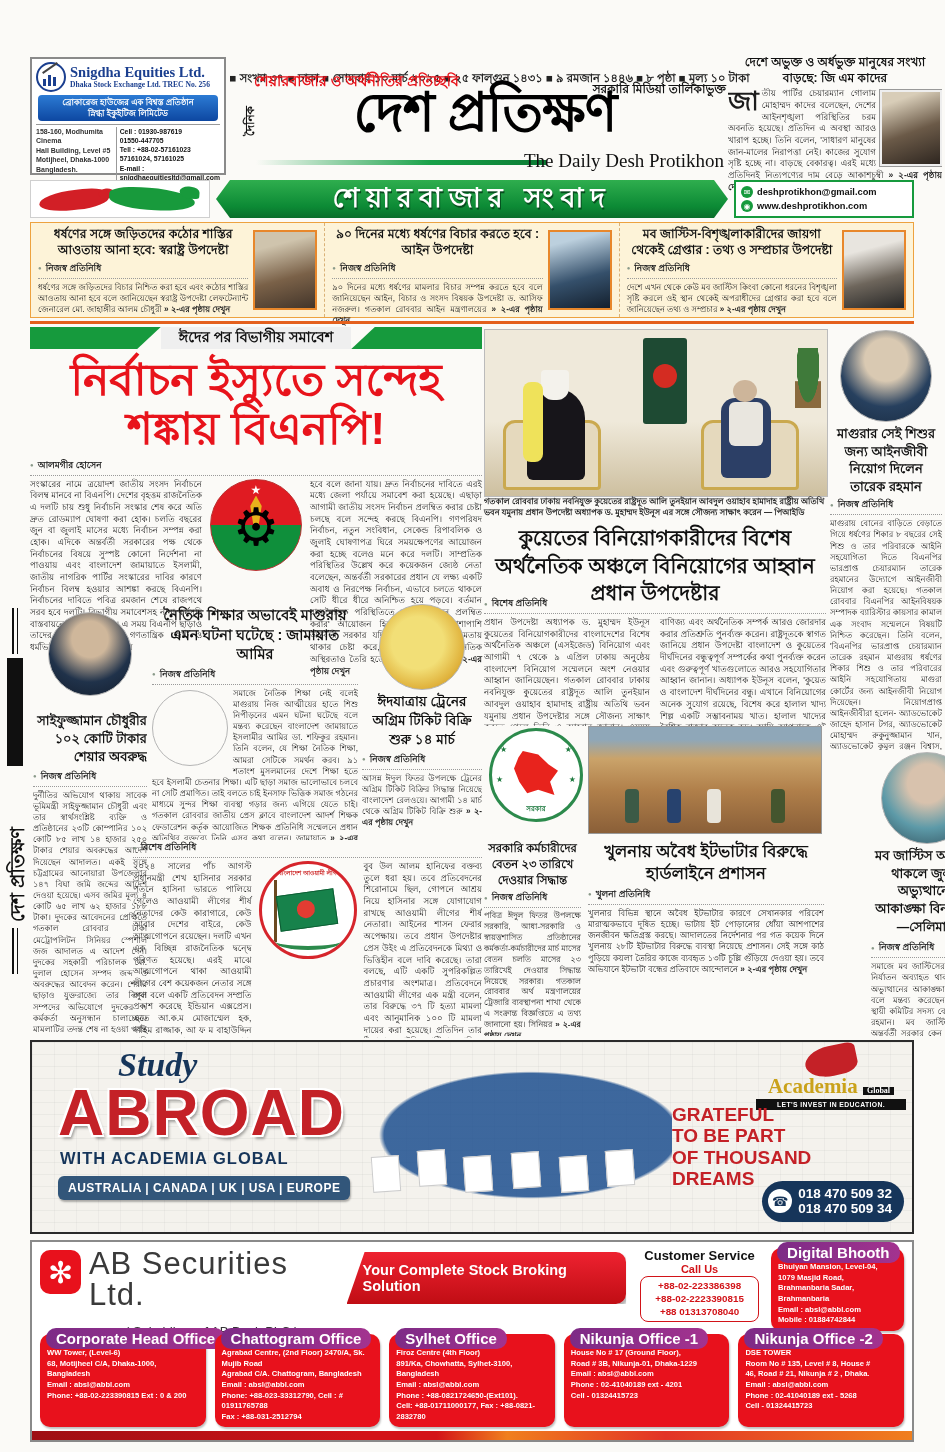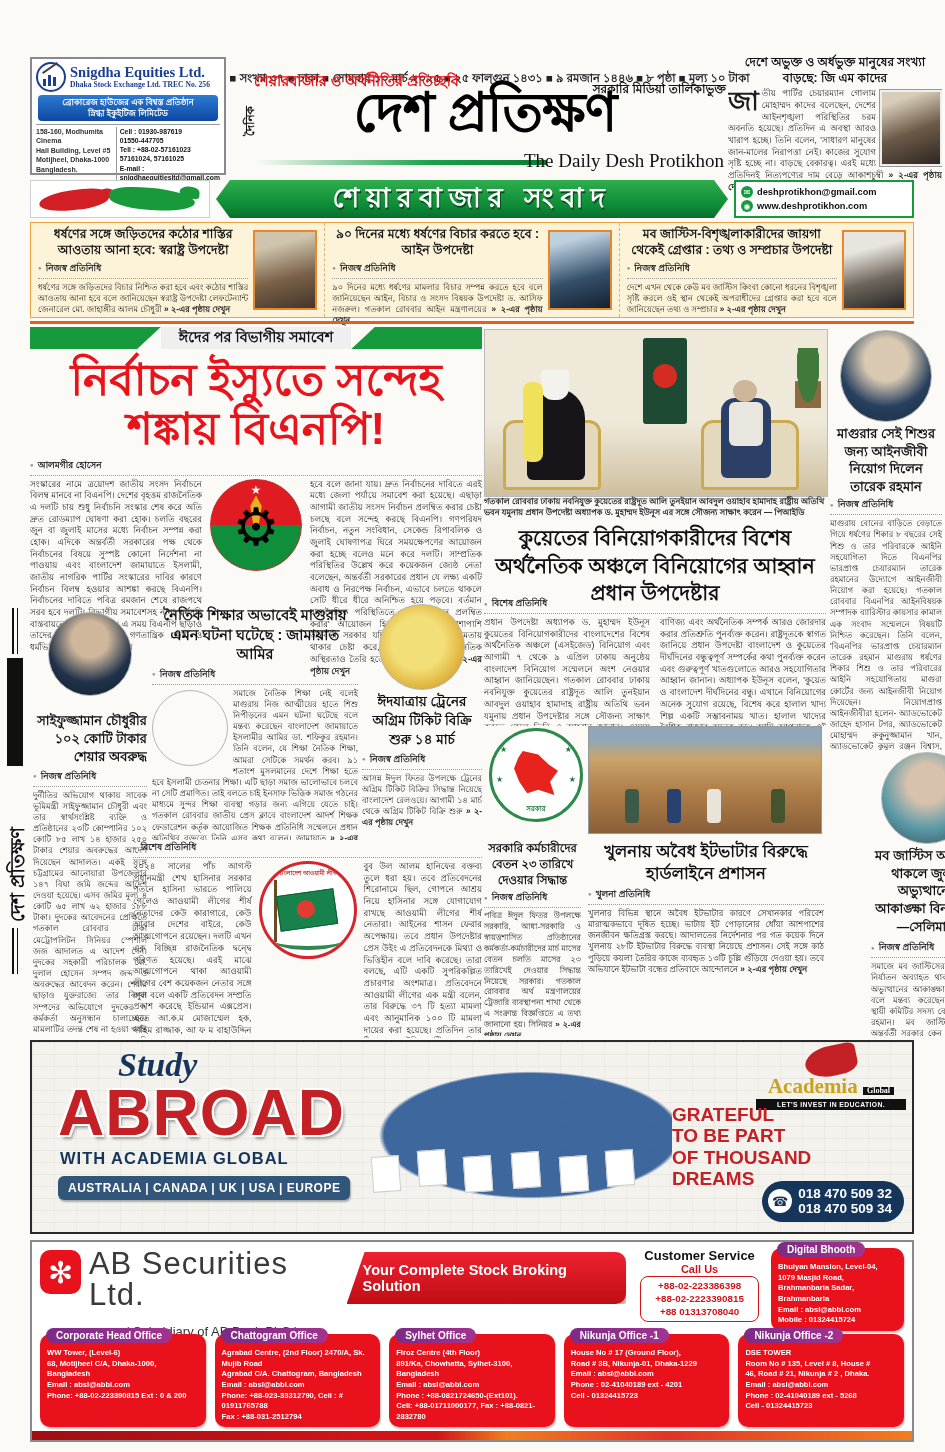--- a/index.html
+++ b/index.html
@@ -175,21 +175,21 @@
   .ab-top{display:flex;align-items:flex-start;gap:8px;height:74px;}
   .ab-logo{width:44px;height:44px;border-radius:10px;background:#e8111c;color:#fff;font-size:30px;display:flex;align-items:center;justify-content:center;margin-top:2px;}
   .ab-name{font-size:31px;color:#3a3a3a;letter-spacing:1px;line-height:1;}
   .ab-subsid{font-size:13px;color:#333;text-align:center;margin-top:14px;}
   .ab-ribbon{margin-left:4px;margin-top:4px;background:linear-gradient(180deg,#ee2230,#c00d14);color:#fff;font-size:14.5px;font-weight:bold;padding:10px 16px;clip-path:polygon(18px 0,100% 0,100% 100%,0 100%);border-radius:0 10px 10px 0;box-shadow:2px 3px 3px rgba(0,0,0,.3);}
   .ab-cs{margin-left:6px;text-align:center;width:128px;}
   .ab-cs .t1{font-size:13px;font-weight:bold;color:#111;}
   .ab-cs .t2{font-size:11px;font-weight:bold;color:#d21318;}
   .ab-cs .nums{border:1.5px solid #d21318;border-radius:8px;padding:2px 4px;margin-top:1px;font-size:9.8px;font-weight:bold;color:#d21318;line-height:1.35;}
   .ab-card{background:#e8111c;border-radius:10px;color:#fff;padding:14px 7px 5px;position:relative;box-shadow:1px 2px 2px rgba(0,0,0,.25);}
-  .ab-card .pill{position:absolute;left:6px;top:-6px;background:linear-gradient(90deg,#7d2b86,#a3338f);border-radius:10px;padding:2px 10px;font-size:10px;font-weight:bold;white-space:nowrap;}
+  .ab-card .pill{position:absolute;left:6px;top:-6px;background:linear-gradient(90deg,#7d2b86,#a3338f);border-radius:10px;padding:2px 10px;font-size:15px;font-weight:bold;white-space:nowrap;}
   .ab-card .lines{font-size:7.6px;font-weight:bold;line-height:1.4;}
   .ab-digital{width:128px;margin-left:4px;}
   .ab-row{display:flex;gap:9px;margin-top:12px;align-items:stretch;}
   .ab-row .ab-card{flex:1;min-width:0;}
   .ab-bar{position:absolute;left:0;right:0;bottom:0;height:9px;background:linear-gradient(90deg,#9e0f13 0%,#d31318 38%,#d31318 46%,#f07f1e 54%,#e23326 72%,#f07f1e 100%);}
 </style>
 </head>
 <body>
 
 <div class="page">
@@ -480,21 +480,21 @@
         <div class="nums pre">+88-02-223386398
 +88-02-2223390815
 +88 01313708040</div>
       </div>
       <div class="ab-card ab-digital">
         <span class="pill">Digital Bhooth</span>
         <div class="lines pre">Bhuiyan Mansion, Level-04,
 1079 Masjid Road, Brahmanbaria Sadar,
 Brahmanbaria
 Email : absl@abbl.com
-Mobile : 01324415724</div>
+Mobile : 01884742844</div>
       </div>
     </div>
     <div class="ab-row">
       <div class="ab-card">
         <span class="pill">Corporate Head Office</span>
         <div class="lines pre">WW Tower, (Level-6)
 68, Motijheel C/A, Dhaka-1000, Bangladesh
 Email : absl@abbl.com
 Phone: +88-02-223390815 Ext : 0 &amp; 200</div>
       </div>

